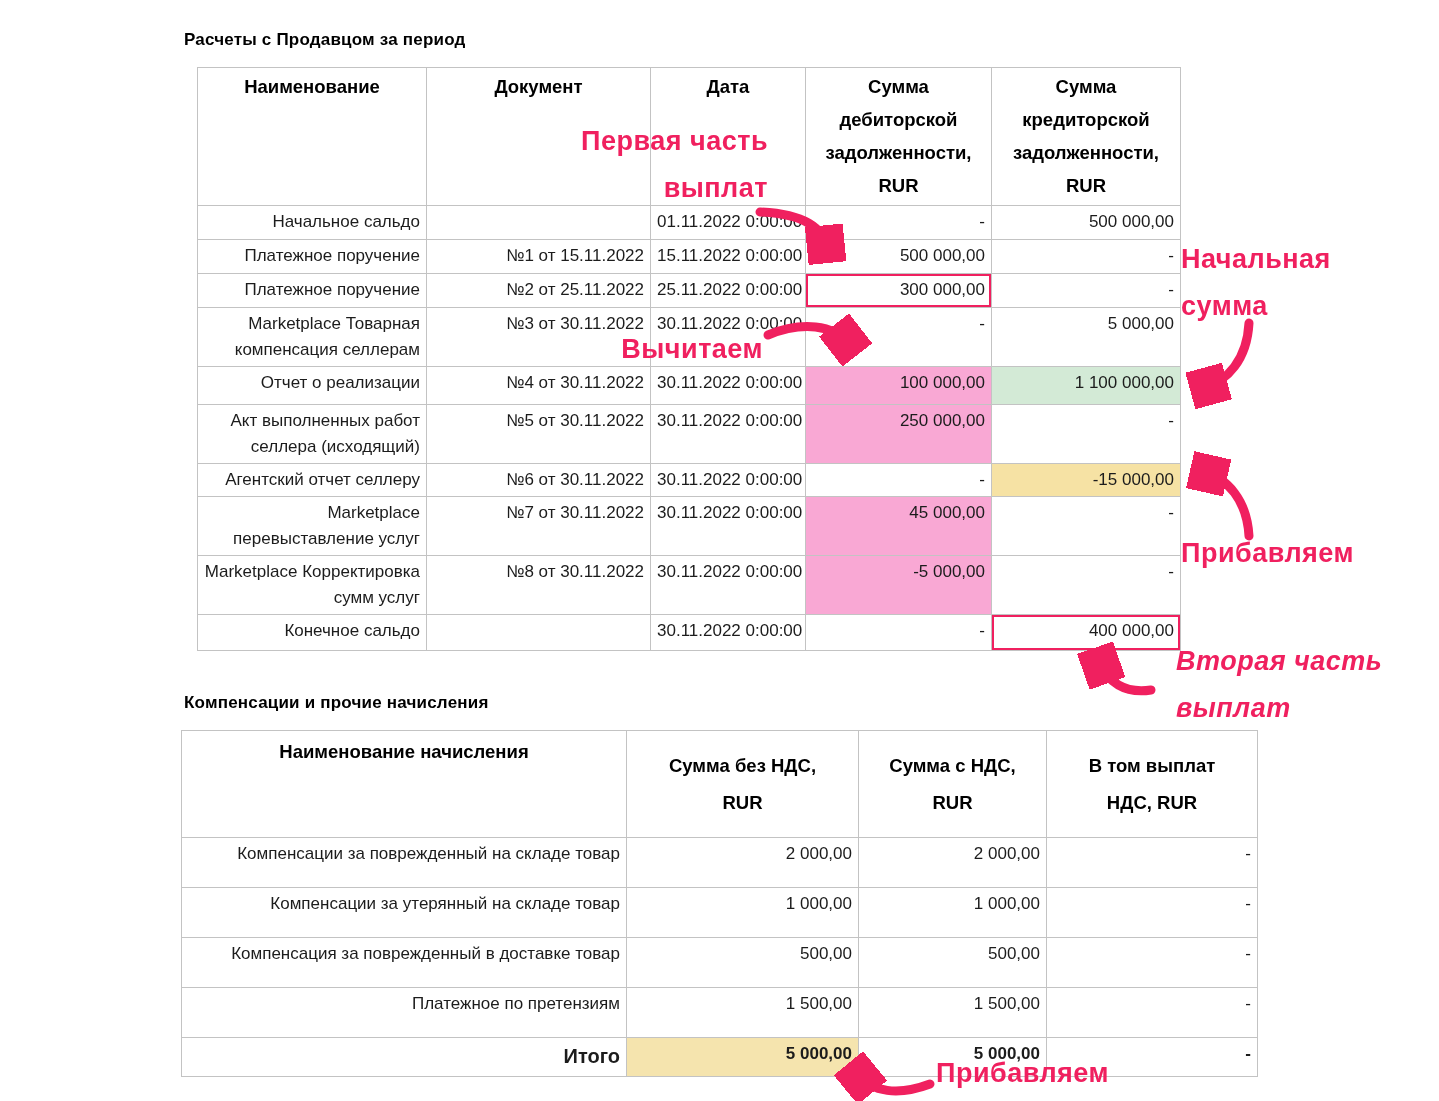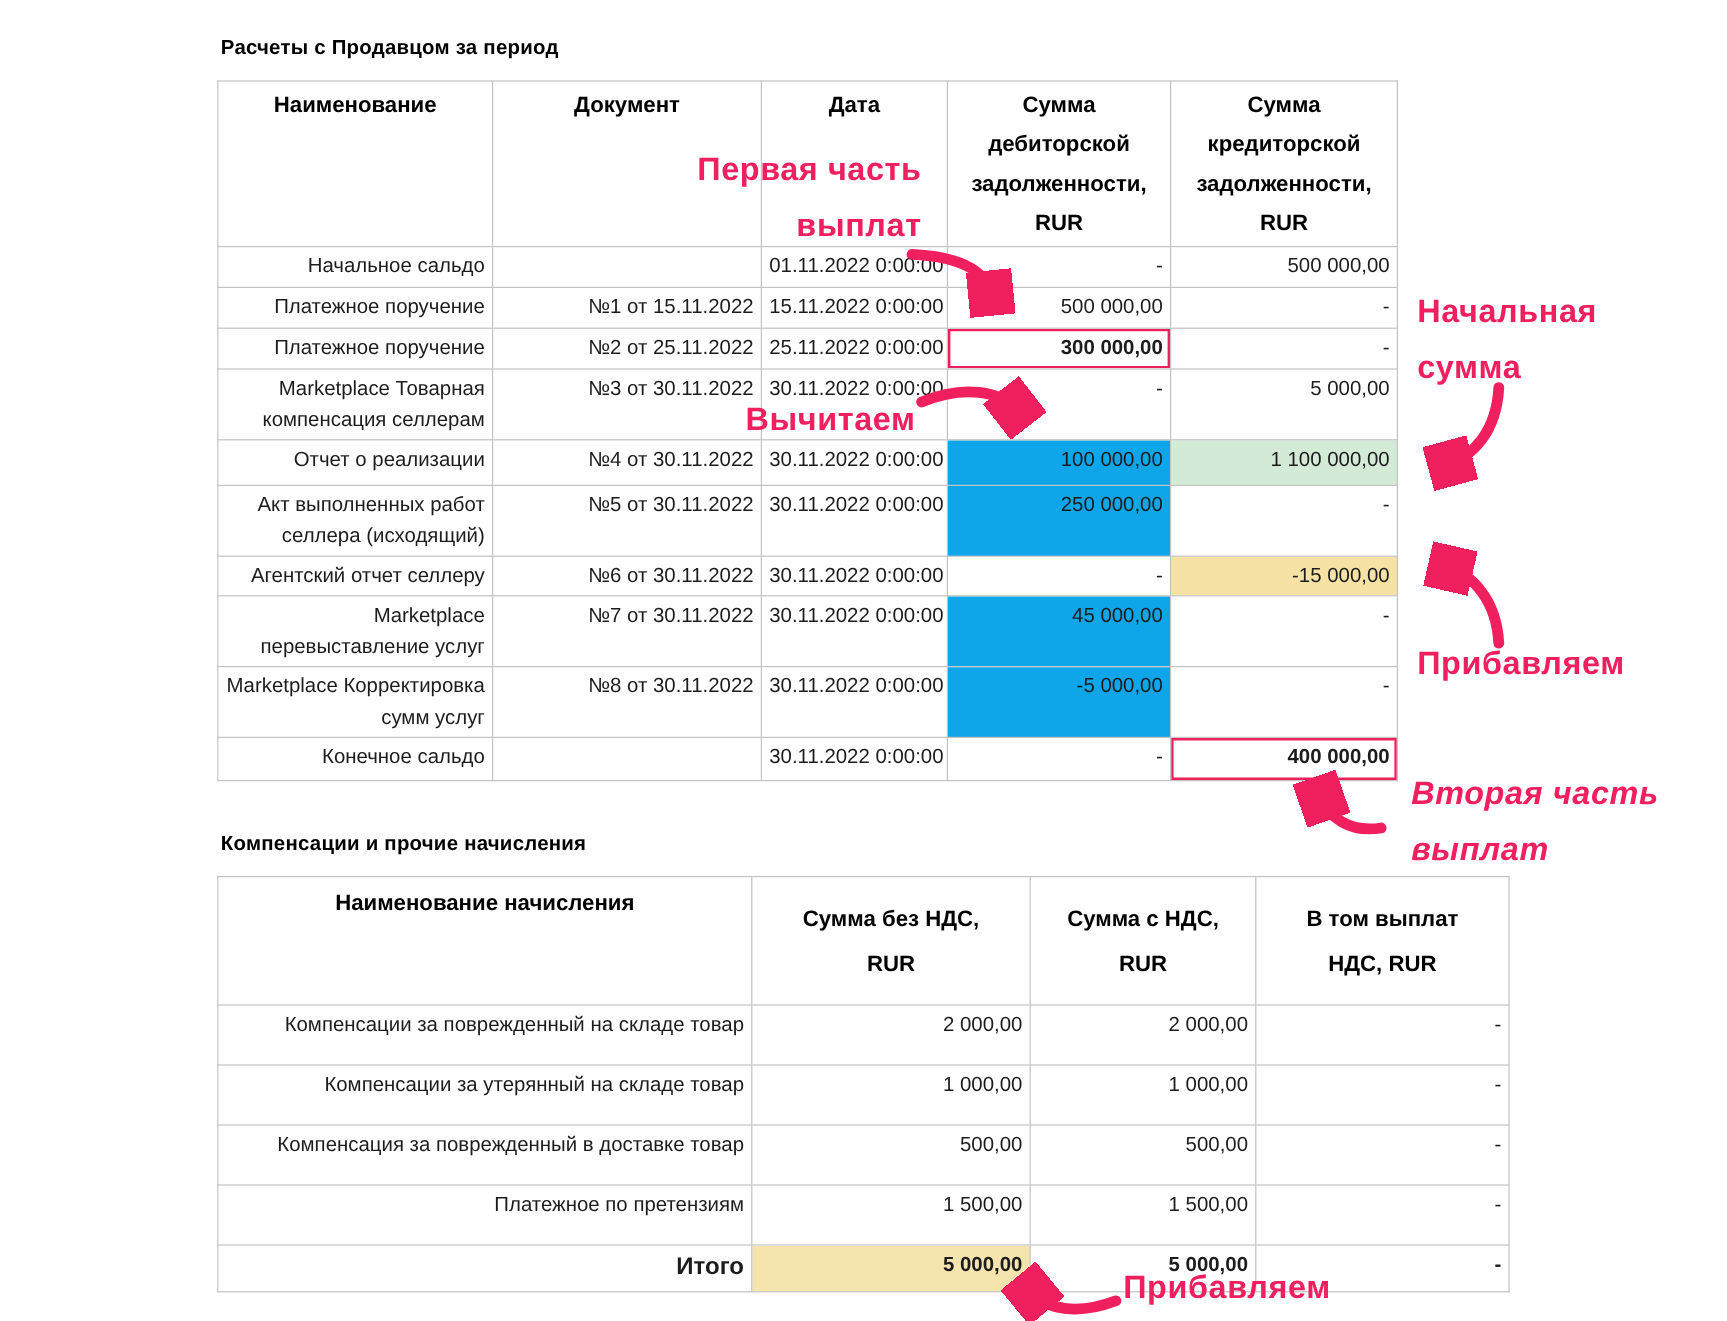--- a/index.html
+++ b/index.html
@@ -20,40 +20,40 @@
   th{font-weight:bold;text-align:center;color:#000;}
   #t1 th{font-size:18.5px;line-height:33px;padding:2px 4px;}
   #t2 th{font-size:18.5px;line-height:37px;padding:2px 4px;}
   #t2 th.squeeze{padding:16px 30px;}
   .name{text-align:right;}
   .num{text-align:right;white-space:nowrap;}
   .date{text-align:right;white-space:nowrap;}
   .h34{height:34px}.h57{height:57px}.h38{height:38px}.h55{height:55px}
   .h33{height:33px}.h36{height:36px}.h50{height:50px}.h79{height:79px}
   .h138{height:138px}.h39{height:39px}
-  .hl-yellow{background:#0ea5e9;}
+  .hl-yellow{background:#f9a8d4;}
   .hl-green{background:#d3ead6;}
   .hl-orange{background:#f6e2a4;}
   .hl-cream{background:#f5e4ae;}
-  .outline-pink{box-shadow:inset 0 0 0 2px #f0205f;font-weight:bold;}
+  .outline-pink{box-shadow:inset 0 0 0 2px #f0205f;}
   .total-name{font-weight:bold;font-size:20px;line-height:30px;}
   .total-num{font-weight:bold;}
   .ann{
     position:absolute;color:#f0205f;font-weight:bold;font-size:27px;
     line-height:47px;letter-spacing:0.5px;white-space:pre-line;
   }
   .arrow{position:absolute;overflow:visible;}
   .arrow path{fill:none;stroke:#f0205f;stroke-width:9;stroke-linecap:round;}
 </style>
 </head>
 <body>
 
 <div class="title" style="left:184px;top:30px;">Расчеты с Продавцом за период</div>
 
-<table id="t1" style="left:181px;top:67px;width:983px;border-radius:28px;">
+<table id="t1" style="left:197px;top:67px;width:983px;border-radius:28px;">
   <colgroup>
     <col style="width:229px">
       <col style="width:224px">
       <col style="width:155px">
     <col style="width:186px">
       <col style="width:189px">
   </colgroup>
   <tbody>
       <tr class="h138">
     <th>Наименование</th>

